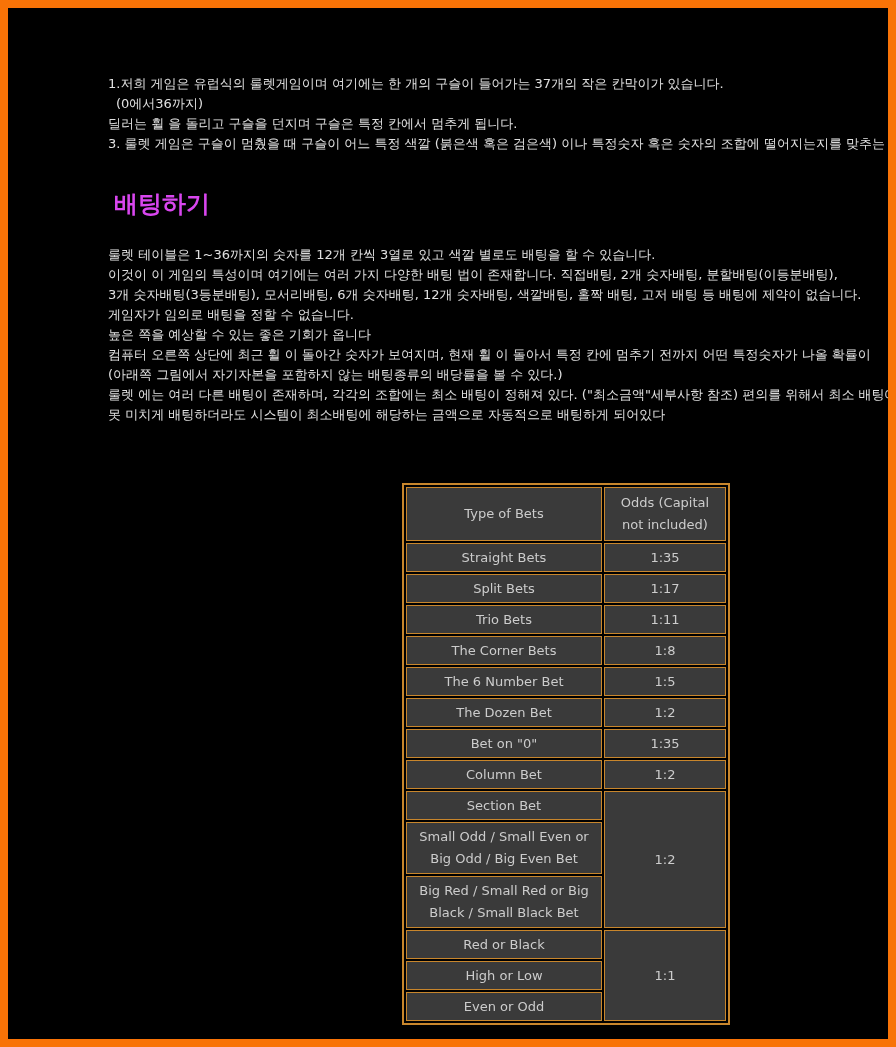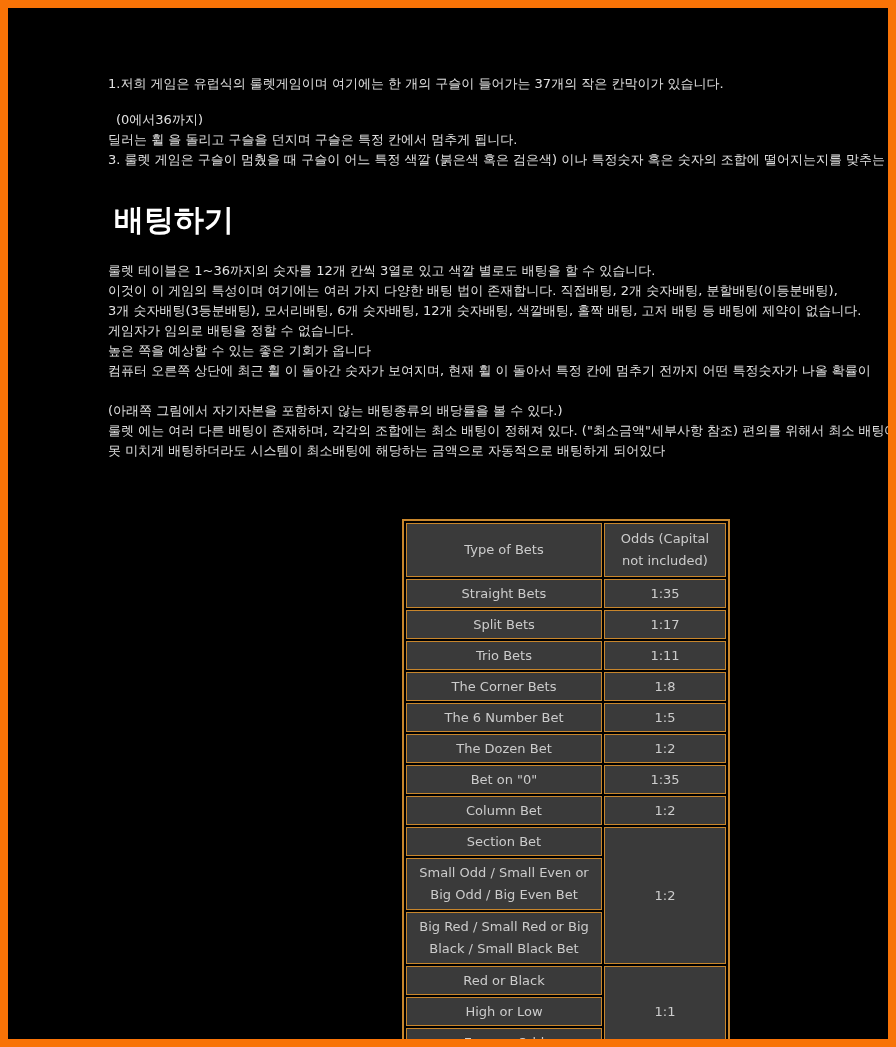--- a/index.html
+++ b/index.html
@@ -14,29 +14,29 @@
   }
   .content {
     padding: 66px 8px 0 100px;
   }
   .intro-block, .body-block {
     color: #e0e0e0;
     font-size: 13px;
     line-height: 20px;
     white-space: nowrap;
   }
-  .intro-line.indent { padding-left: 8px; margin-top: 16px; }
+  .intro-line.indent { padding-left: 8px; }
   .section-title {
-    color: #ffffff;
-    font-size: 30px;
+    color: #d946ef;
+    font-size: 24px;
     font-weight: bold;
     line-height: 34px;
     margin: 33px 0 24px 6px;
   }
-  .body-block-2 { margin-top: 20px; }
+  .body-block-2 { }
   .table-wrap { margin: 58px 0 0 294px; }
   table.odds-table {
     border-collapse: separate;
     border-spacing: 2px;
     border: 2px solid #c8862c;
     background: #000000;
   }
   table.odds-table td {
     border: 1px solid #c8862c;
     background: #3a3a3a;

